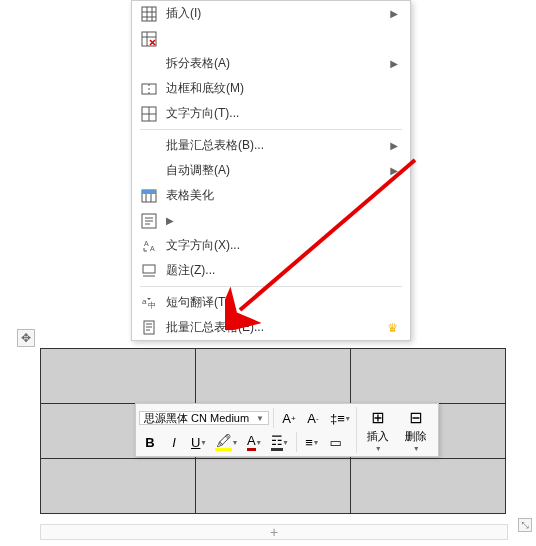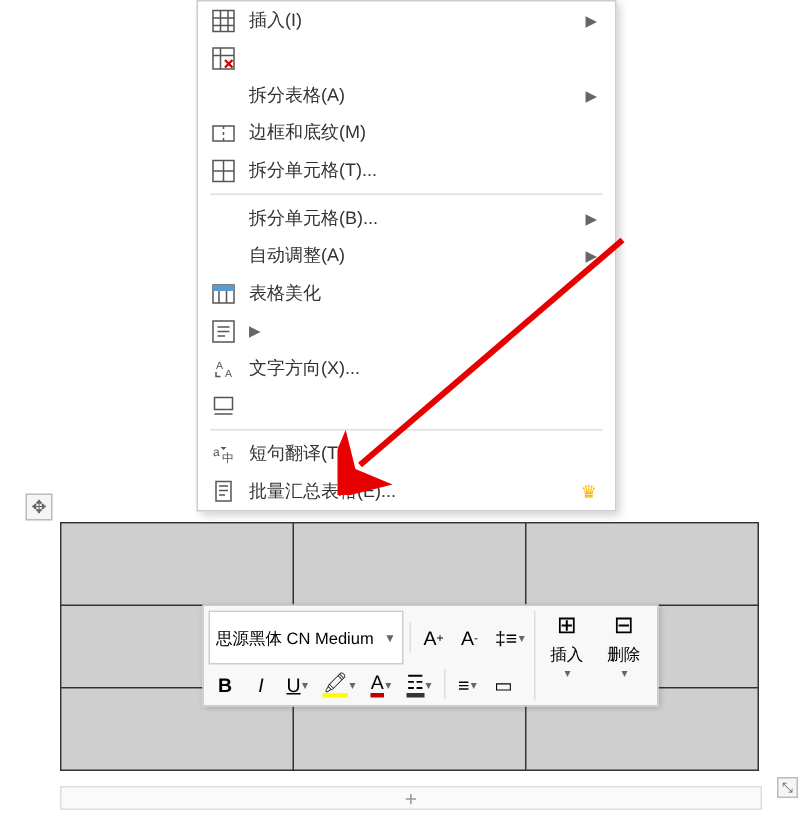--- a/index.html
+++ b/index.html
@@ -18,21 +18,21 @@
     .data-table { position: absolute; left: 40px; top: 348px; border-collapse: collapse; }
     .data-table td { border: 1px solid #333; width: 155px; height: 55px; background: #cfcfcf; }
     
     .expand-handle { position: absolute; right: 4px; bottom: 14px; width: 14px; height: 14px; border: 1px solid #bbb; background: #f5f5f5; font-size: 9px; display: flex; align-items: center; justify-content: center; color: #666; }
     
     .add-row { position: absolute; left: 40px; bottom: 6px; width: 468px; height: 16px; border: 1px solid #ddd; background: #fafafa; display: flex; align-items: center; justify-content: center; color: #999; font-size: 14px; }
     
     .float-toolbar { position: absolute; left: 135px; top: 403px; background: #f8f8f8; border: 1px solid #ccc; box-shadow: 1px 1px 4px rgba(0,0,0,0.2); padding: 3px; }
     .tb-row { display: flex; align-items: center; gap: 2px; margin-bottom: 2px; }
     .tb-row:last-child { margin-bottom: 0; }
-    .font-select { width: 130px; height: 36px; border: 1px solid #ccc; background: #fff; padding: 0 4px; font-size: 11px; display: flex; align-items: center; justify-content: space-between; }
+    .font-select { width: 130px; height: 14px; border: 1px solid #ccc; background: #fff; padding: 0 4px; font-size: 11px; display: flex; align-items: center; justify-content: space-between; }
     .tb-btn { min-width: 22px; height: 22px; border: 1px solid transparent; background: transparent; display: flex; align-items: center; justify-content: center; cursor: pointer; font-size: 13px; padding: 0 3px; }
     .tb-sep { width: 1px; height: 20px; background: #ddd; margin: 0 2px; }
     .dropdown-caret { font-size: 8px; color: #666; margin-left: 1px; }
     .big-btn { display: flex; flex-direction: column; align-items: center; justify-content: center; width: 38px; height: 46px; border: 1px solid transparent; cursor: pointer; font-size: 11px; }
     .big-btn-icon { font-size: 16px; margin-bottom: 2px; }
     .tb-right { display: flex; align-items: stretch; }
     
     .arrow-svg { position: absolute; left: 225px; top: 150px; pointer-events: none; }
     
     svg { display: block; }
@@ -80,26 +80,26 @@
     <span class="menu-label">边框和底纹(M)</span>
   </div>
   <div class="menu-item">
     <span class="menu-icon">
         <svg width="16" height="16" viewBox="0 0 16 16">
           <rect x="1" y="1" width="14" height="14" fill="none" stroke="#555"></rect>
           <line x1="1" y1="8" x2="15" y2="8" stroke="#555"></line>
           <line x1="8" y1="1" x2="8" y2="15" stroke="#555"></line>
         </svg>
       </span>
-    <span class="menu-label">拆分单元格(T)...</span>
+    <span class="menu-label">文字方向(T)...</span>
   </div>
   <div class="menu-sep"></div>
   <div class="menu-item">
     <span class="menu-icon"></span>
-    <span class="menu-label">拆分单元格(B)...</span>
+    <span class="menu-label">批量汇总表格(B)...</span>
     <span class="submenu-arrow">▶</span>
   </div>
   <div class="menu-item">
     <span class="menu-icon"></span>
     <span class="menu-label">自动调整(A)</span>
     <span class="submenu-arrow">▶</span>
   </div>
   <div class="menu-item">
     <span class="menu-icon">
         <svg width="16" height="16" viewBox="0 0 16 16">
@@ -132,20 +132,21 @@
       </span>
     <span class="menu-label">文字方向(X)...</span>
   </div>
   <div class="menu-item">
     <span class="menu-icon">
         <svg width="16" height="16" viewBox="0 0 16 16">
           <rect x="2" y="2" width="12" height="8" fill="none" stroke="#555"></rect>
           <line x1="2" y1="13" x2="14" y2="13" stroke="#555"></line>
         </svg>
       </span>
+    <span class="menu-label">题注(Z)...</span>
   </div>
   <div class="menu-sep"></div>
   <div class="menu-item">
     <span class="menu-icon">
         <svg width="16" height="16" viewBox="0 0 16 16">
           <text x="1" y="9" font-size="8" fill="#555">a</text>
           <text x="7" y="13" font-size="8" fill="#555">中</text>
           <path d="M6 3 L10 3 L8 5 Z" fill="#555"></path>
         </svg>
       </span>

